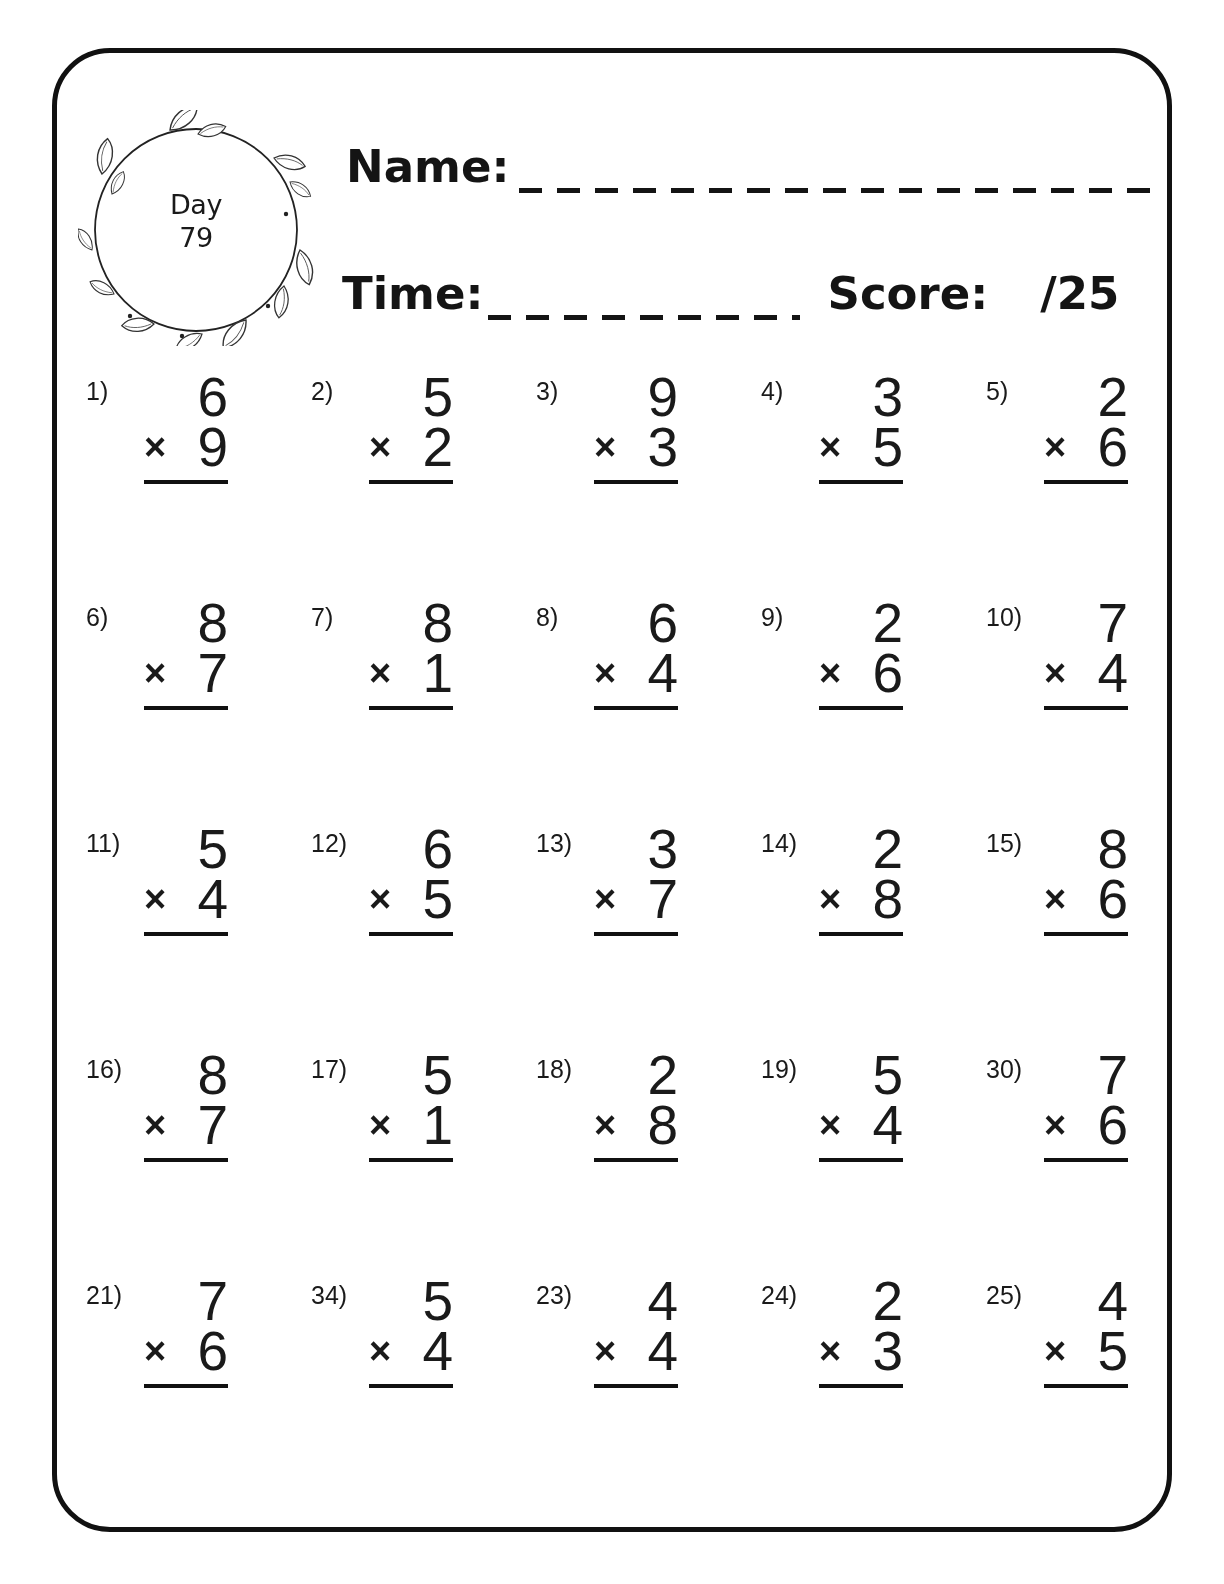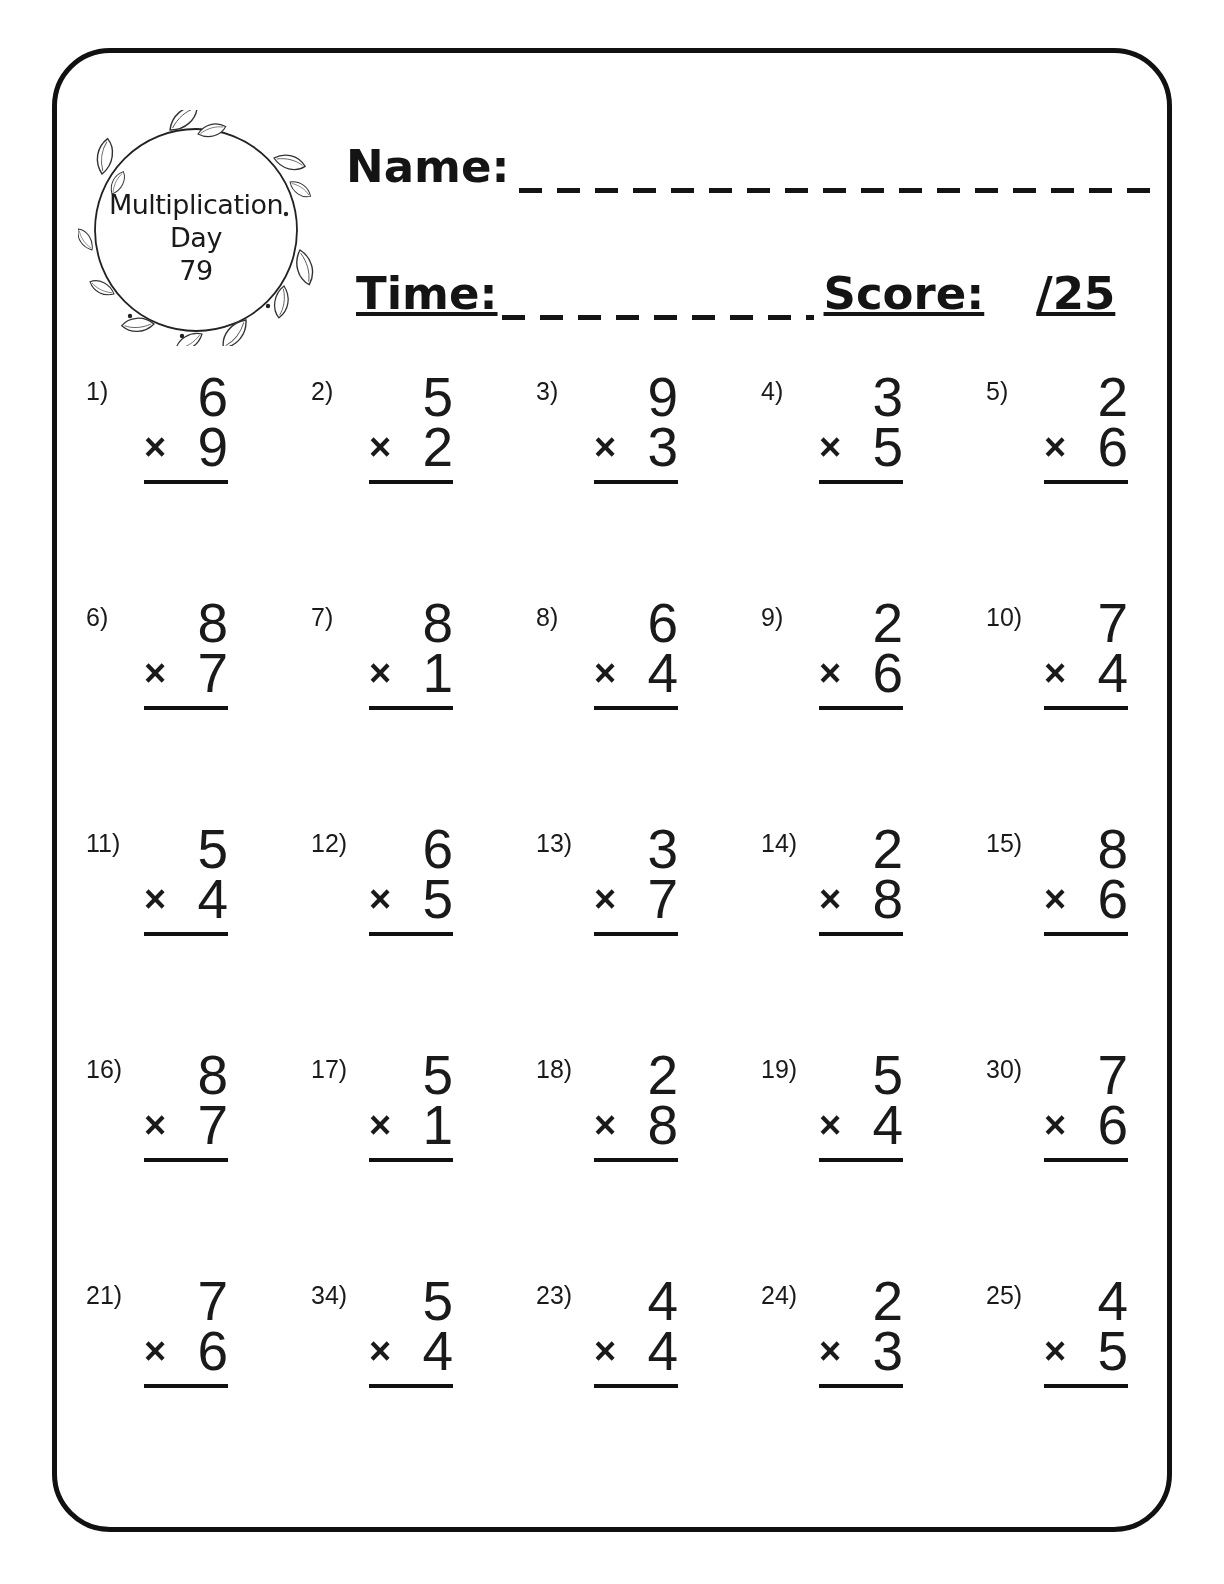--- a/index.html
+++ b/index.html
@@ -54,28 +54,28 @@
     position: absolute;
     display: flex;
     align-items: flex-end;
     font-family: "DejaVu Sans", sans-serif;
     font-size: 45px;
     font-weight: bold;
     color: #141414;
     white-space: nowrap;
   }
   .hdr-row.row1 { left: 346px; top: 140px; }
-  .hdr-row.row2 { left: 356px; top: 252px; text-decoration: underline; }
+  .hdr-row.row2 { left: 342px; top: 252px; }
   .dash-line {
     height: 5px;
     background: repeating-linear-gradient(90deg, #141414 0px, #141414 23px, transparent 23px, transparent 38px);
   }
   .name-line { width: 640px; margin-top: 34px; margin-left: 10px; }
   .time-line { width: 312px; margin-top: 46px; margin-left: 4px; }
-  .score-label { margin-left: 10px; }
+  .score-label { margin-left: 28px; }
   .score-value { margin-left: 52px; margin-top: 15px; }
 
   
   .grid {
     position: absolute;
     left: 86px;
     top: 372px;
     display: grid;
     grid-template-columns: repeat(5, 225px);
     grid-auto-rows: 226px;
@@ -152,21 +152,20 @@
       <use href="#leaf" transform="translate(124,224) rotate(172) scale(0.85)"></use>
       <use href="#leaf" transform="translate(76,214) rotate(-160) scale(0.9)"></use>
       <use href="#leaf" transform="translate(36,184) rotate(-130) scale(0.75)"></use>
       <use href="#leaf" transform="translate(14,140) rotate(-100) scale(0.7)"></use>
       <circle cx="208" cy="104" r="2.2" fill="#222222"></circle>
       <circle cx="190" cy="196" r="2.2" fill="#222222"></circle>
       <circle cx="104" cy="226" r="2.2" fill="#222222"></circle>
       <circle cx="52" cy="206" r="2.2" fill="#222222"></circle>
     </svg>
     <div class="logo-text">
-      <div>Multiplication</div>
       <div>Day</div>
       <div>79</div>
     </div>
   </div>
 
   <div class="hdr-row row1">
     <span>Name:</span>
     <div class="dash-line name-line"></div>
   </div>
 

